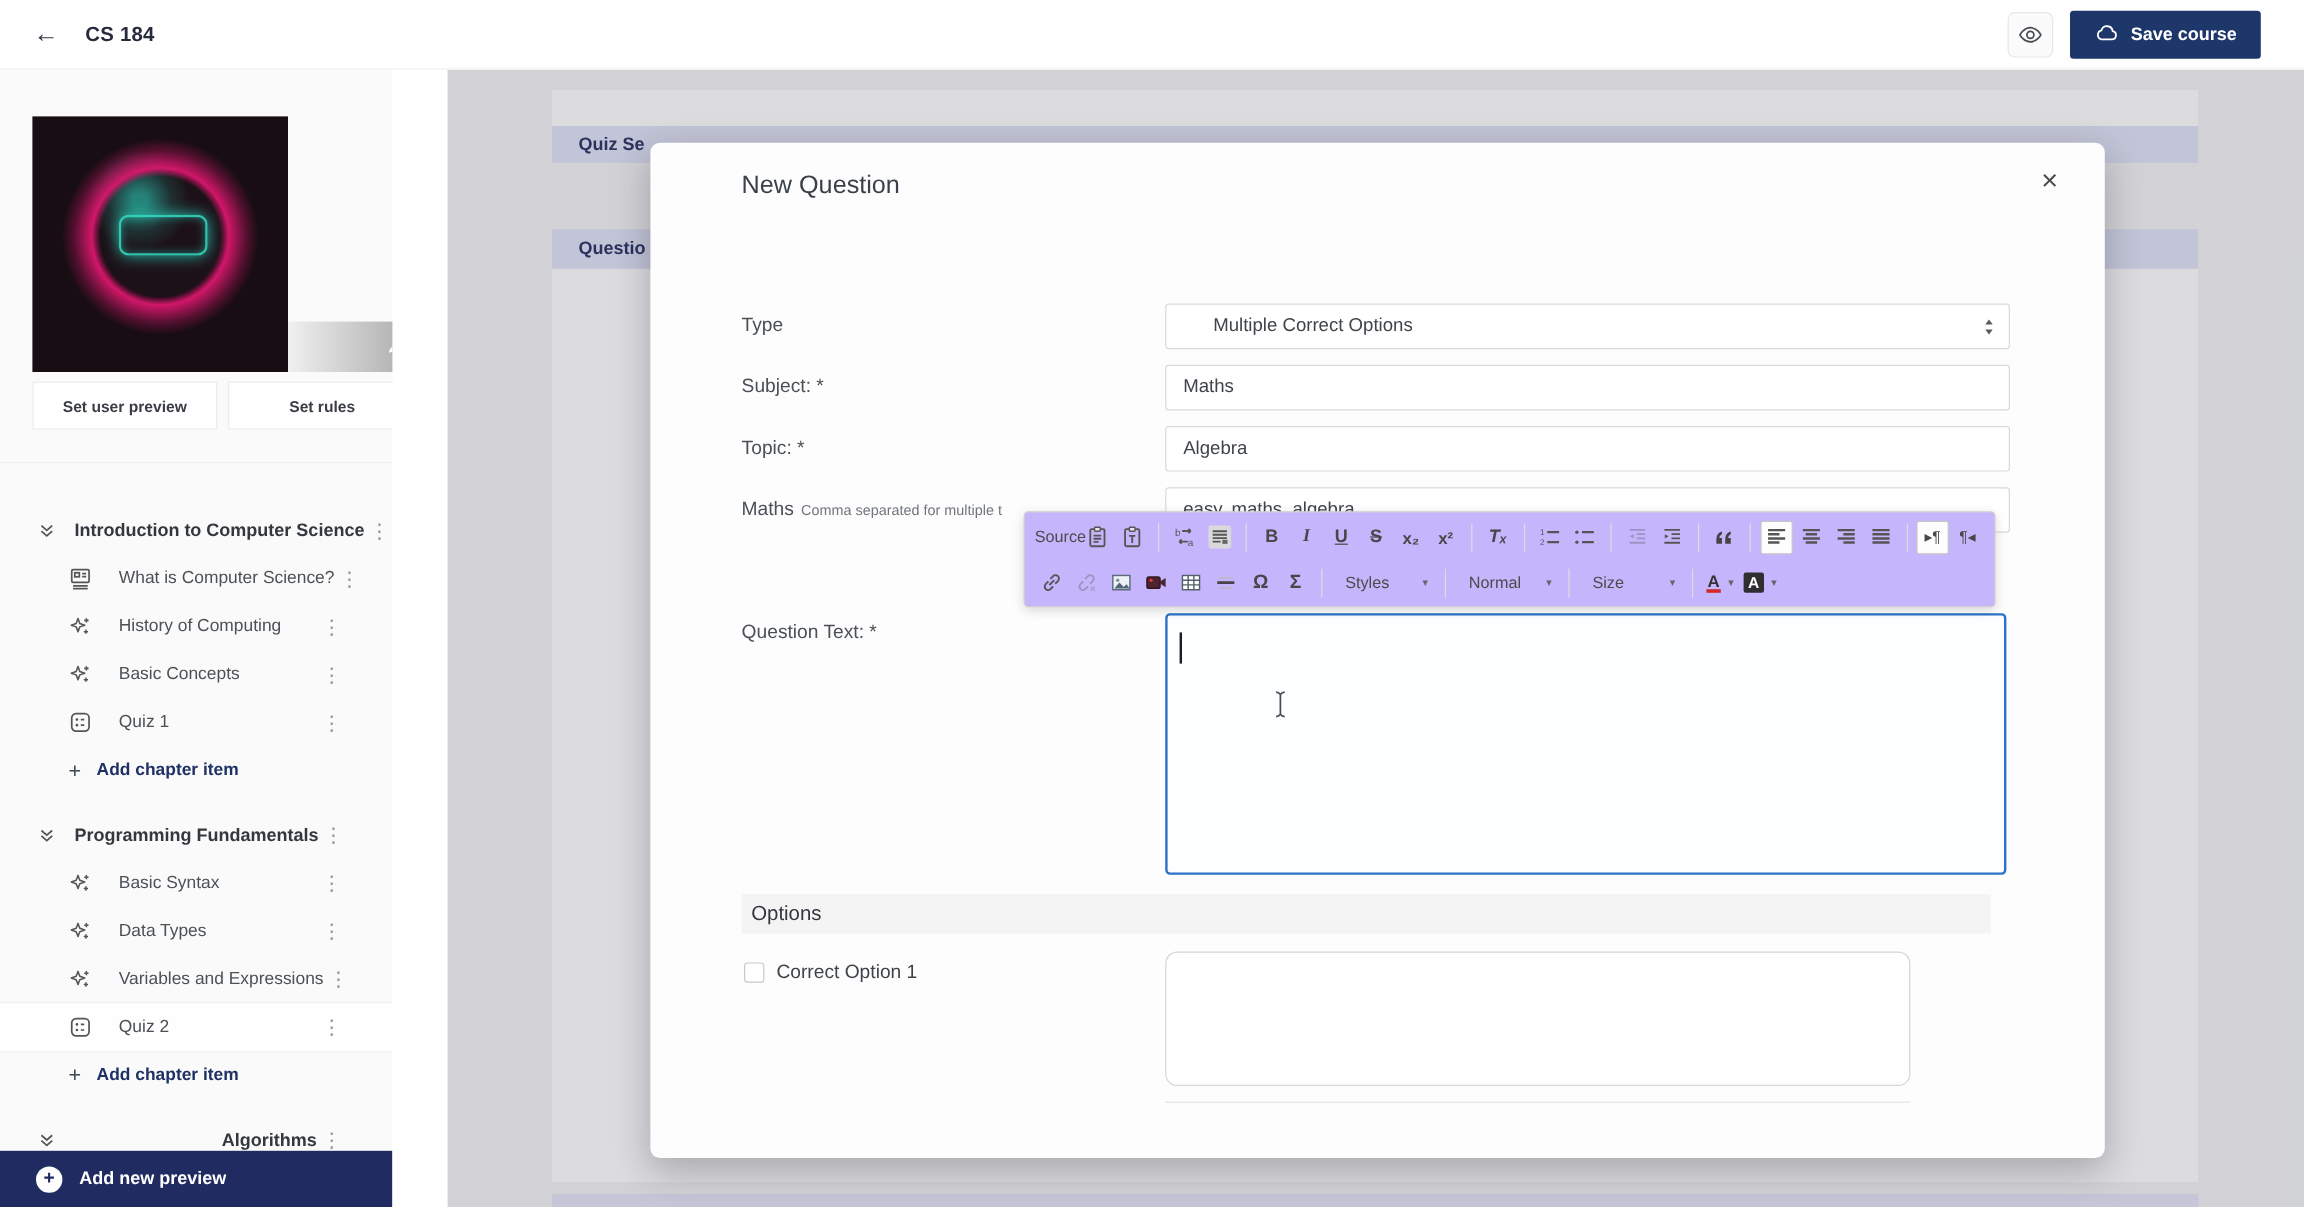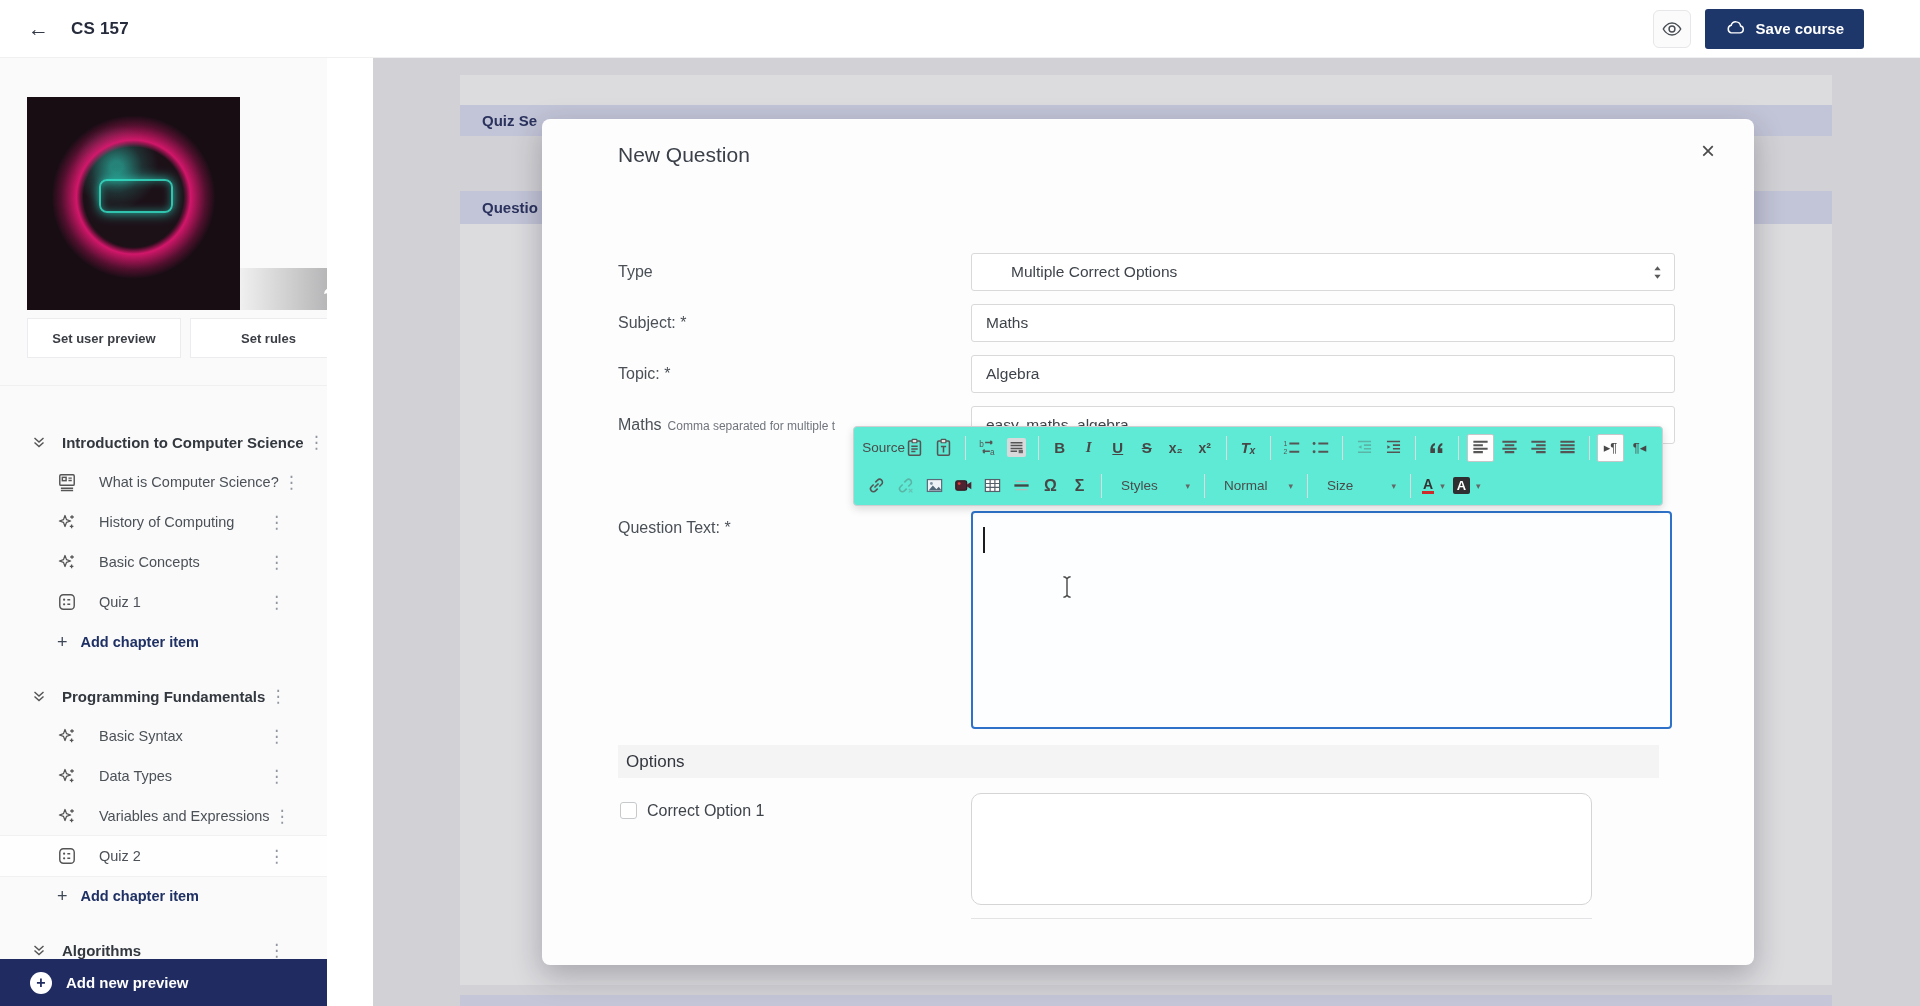--- a/index.html
+++ b/index.html
@@ -4,21 +4,21 @@
 <style>
   * { margin:0; padding:0; box-sizing:border-box; }
   html,body { width:1920px; height:1006px; overflow:hidden; }
   body { font-family:"Liberation Sans","DejaVu Sans",sans-serif; background:#ffffff; position:relative; color:#3a3f47; }
 
   
   .topbar { position:absolute; left:0; top:0; width:1920px; height:58px; background:#fff;
             border-bottom:1px solid #f0f0f1; display:flex; align-items:center; z-index:60; }
   .back-arrow { margin-left:28px; font-size:21px; color:#343947; cursor:pointer; }
   .course-title { margin-left:22px; font-size:17px; font-weight:700; color:#272c3c; letter-spacing:.2px; }
-  .topbar-right { margin-left:auto; display:flex; align-items:center; gap:14px; padding-right:56px; }
+  .topbar-right { margin-left:auto; display:flex; align-items:center; gap:14px; padding-right:36px; }
   .eye-btn { width:38px; height:38px; border:1px solid #e7e7e9; border-radius:6px; background:#fbfbfc;
              display:flex; align-items:center; justify-content:center; cursor:pointer; }
   .save-btn { height:40px; padding:0 20px; background:#1e376b; border-radius:3px; color:#fff;
               font-size:15px; font-weight:600; display:flex; align-items:center; gap:10px; cursor:pointer; }
 
   
   .sidebar { position:absolute; left:0; top:58px; width:327px; bottom:0; background:#fafafa; z-index:40; overflow:hidden; }
   .cover-art { position:absolute; left:27px; top:39px; width:213px; height:213px; background:
       radial-gradient(circle at 50% 47%, rgba(20,10,16,0) 0 50px, rgba(219,23,110,.95) 57px, rgba(219,23,110,.30) 72px, rgba(219,23,110,0) 82px),
       radial-gradient(circle at 42% 33%, rgba(45,224,200,.55) 0 6px, rgba(45,224,200,.15) 26px, transparent 42px),
@@ -30,21 +30,21 @@
       background:linear-gradient(90deg,#f0f0f0,#a9a9ab); display:flex; align-items:center; justify-content:flex-end; padding-right:10px; }
   .cover-btn { position:absolute; top:260px; height:40px; background:#fff; border:1px solid #ececee;
       font-size:13px; font-weight:700; color:#3a3e44; display:flex; align-items:center; justify-content:center;
       cursor:pointer; font-family:inherit; }
   .cover-btn.b1 { left:27px; width:154px; }
   .cover-btn.b2 { left:190px; width:157px; }
 
   .chapter-list { position:absolute; left:0; right:0; top:327px; bottom:47px; border-top:1px solid #f0f0f1;
       padding:36px 38px 0 30px; overflow:hidden; }
   .ch-header { display:flex; align-items:center; height:40px; cursor:pointer; }
-  .ch-header + .ch-header, .ch-add + .ch-header { margin-top:14px; }
+  .ch-header + .ch-header, .ch-add + .ch-header { margin-top:14px;text-align:right; }
   .ch-chevron { width:18px; height:18px; flex:0 0 18px; }
   .ch-title { margin-left:14px; font-size:15px; font-weight:700; color:#33383f; flex:1; white-space:nowrap; }
   .ch-item { display:flex; align-items:center; height:40px; padding-left:27px; cursor:pointer; }
   .ch-item.hl { background:#fefefe; margin:0 -38px 0 -30px; padding-left:57px; padding-right:38px;
       box-shadow:0 1px 0 #f1f1f2, 0 -1px 0 #f1f1f2; }
   .ci-icon { width:20px; height:20px; flex:0 0 20px; }
   .ci-label { margin-left:22px; font-size:14.5px; color:#4b5157; flex:1; white-space:nowrap; }
   .kebab { color:#9097a0; font-size:17px; line-height:1; padding:2px 4px; cursor:pointer; }
   .ch-add { display:flex; align-items:center; height:40px; padding-left:27px; cursor:pointer;
       font-size:14.5px; font-weight:700; color:#1f3064; }
@@ -73,21 +73,21 @@
       display:flex; align-items:center; justify-content:center; cursor:pointer; font-weight:300; }
   .f-label { position:absolute; left:76px; font-size:16px; color:#4a5056; white-space:nowrap; }
   .f-hint { font-size:12px; color:#70757c; margin-left:6px; }
   .f-control { position:absolute; left:429px; width:704px; height:38px; border:1px solid #d9d9da; border-radius:3px;
       background:#fff; font-size:15.5px; color:#3f444b; padding:0 14px; display:flex; align-items:center; }
   input.f-control { font-family:inherit; outline:none; }
   .sel-arrows { position:absolute; right:12px; top:11px; }
   .f-select { cursor:pointer; position:absolute; }
 
   
-  .cke-toolbar { position:absolute; left:311px; top:307px; width:810px; height:80px; background:#5eead4;
+  .cke-toolbar { position:absolute; left:311px; top:307px; width:810px; height:80px; background:#c4b5fd;
       border:1px solid #cfcfd1; border-radius:4px; box-shadow:0 3px 9px rgba(0,0,0,.14); z-index:5; padding:2px 8px; }
   .tb-row { height:37px; display:flex; align-items:center; }
   .tb-row + .tb-row { margin-top:1px; }
   .tb-btn { min-width:27px; height:28px; padding:0 3px; margin:0 1px; display:inline-flex; align-items:center;
       justify-content:center; border-radius:2px; cursor:pointer; color:#474747; }
   .tb-btn.framed { border:1px solid #c6c6c8; background:#fdfdfd; }
   .tb-btn.pressed .tb-ic { background:#d9d9db; border-radius:2px; }
   .tb-btn.disabled { opacity:.35; cursor:default; }
   .tb-ic { width:19px; height:19px; display:inline-flex; }
   .tb-ic svg { width:100%; height:100%; }
@@ -121,21 +121,21 @@
   .opt-label { position:absolute; left:105px; top:683px; font-size:16px; color:#3f444a; line-height:17px; }
   .opt-textarea { position:absolute; left:429px; top:674px; width:621px; height:112px; background:#fff;
       border:1px solid #d5d5d6; border-radius:10px; cursor:text; }
   .opt-divider { position:absolute; left:429px; top:799px; width:621px; height:1px; background:#e3e3e5; }
 </style>
 </head>
 <body>
 
 <header class="topbar">
   <span class="back-arrow">←</span>
-  <span class="course-title">CS 157</span>
+  <span class="course-title">CS 184</span>
   <div class="topbar-right">
     <div class="eye-btn">
       <span style="display:flex;width:22px;height:22px;">
         <svg viewBox="0 0 24 24">
             <path d="M2.5 12S6 5.5 12 5.5 21.5 12 21.5 12 18 18.5 12 18.5 2.5 12 2.5 12z" fill="none" stroke="#4a4f55" stroke-width="1.6"></path>
             <circle cx="12" cy="12" r="3.2" fill="none" stroke="#4a4f55" stroke-width="1.6"></circle>
           </svg>
       </span>
     </div>
     <div class="save-btn">

